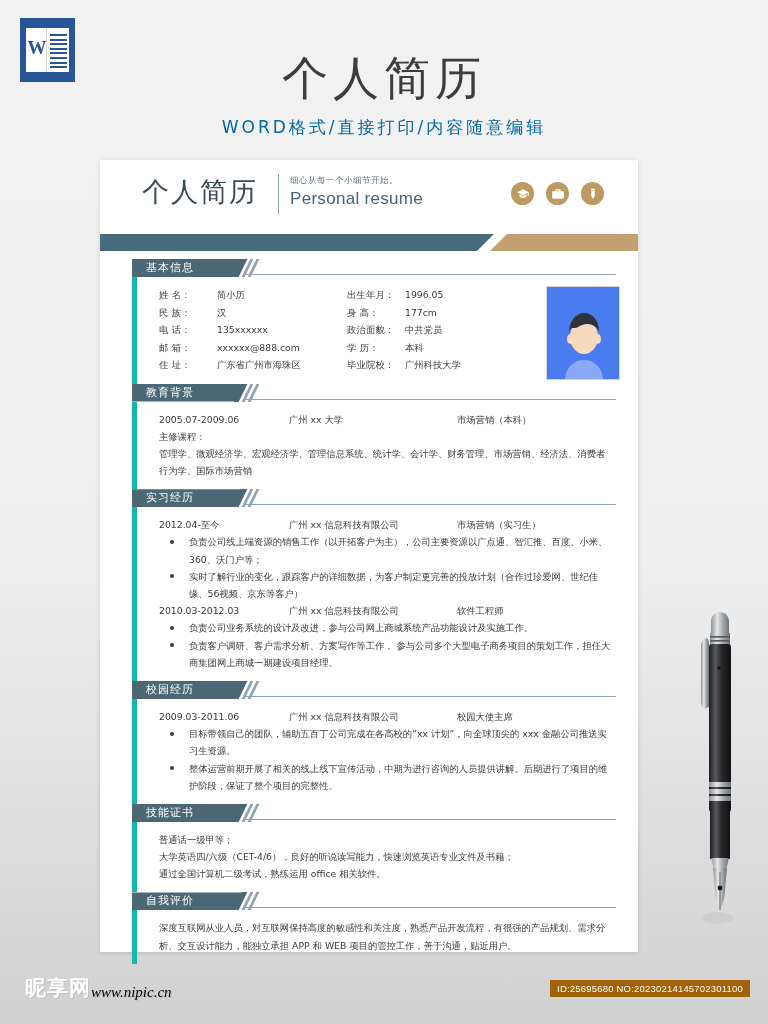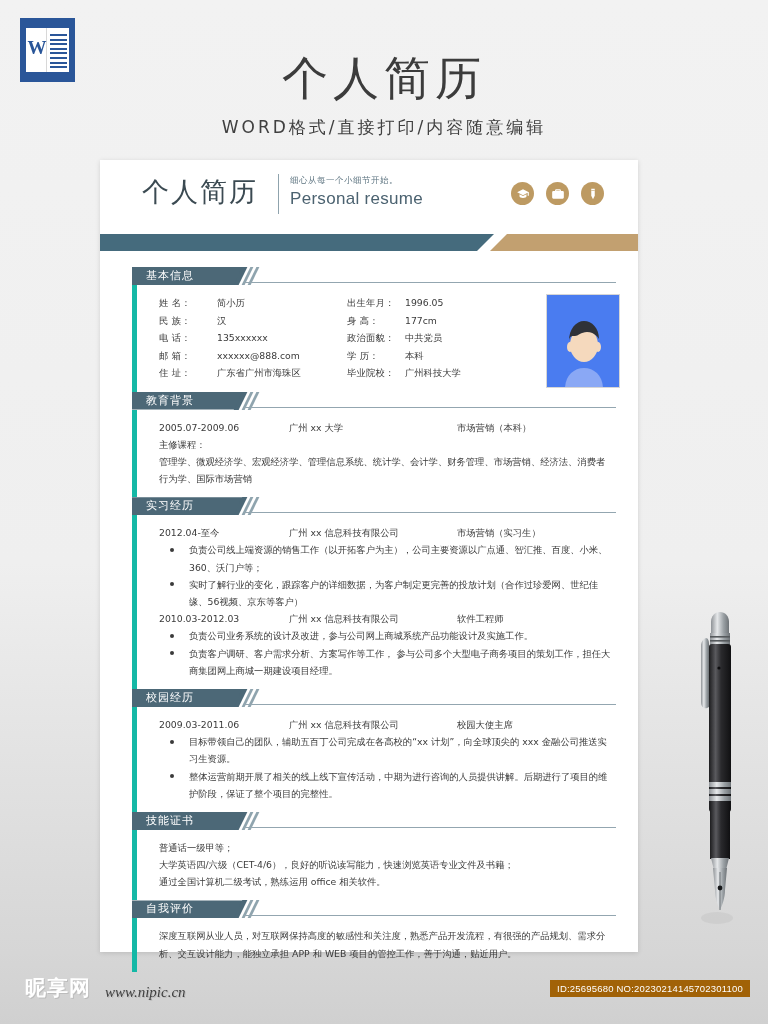--- a/index.html
+++ b/index.html
@@ -32,21 +32,21 @@
   .word-badge .lines{ position:absolute; left:24px; top:6px; width:17px; }
   .word-badge .lines i{ display:block; height:2px; background:#2a5699; margin-bottom:2.6px; }
 
   .promo-title{
     position:absolute; top:48px; left:0; width:768px; text-align:center;
     font-size:46px; letter-spacing:5px; color:#3c3c3c; font-weight:500;
     font-family:"DejaVu Sans","Liberation Sans",sans-serif;
   }
   .promo-sub{
     position:absolute; top:116px; left:0; width:768px; text-align:center;
-    font-size:17px; letter-spacing:3px; color:#404040;
+    font-size:17px; letter-spacing:3px; color:#0369a1;
     font-family:"DejaVu Sans","Liberation Sans",sans-serif;
   }
 
   
   .page-sheet{
     position:absolute; left:100px; top:160px; width:538px; height:792px;
     background:#fff; box-shadow:0 1px 5px rgba(0,0,0,.13);
   }
 
   
@@ -73,21 +73,21 @@
   .banner .teal{
     position:absolute; left:0; top:0; height:17px; width:394px; background:#456b7d;
     clip-path: polygon(0 0, 100% 0, calc(100% - 17px) 100%, 0 100%);
   }
   .banner .gold{
     position:absolute; left:390px; top:0; height:17px; width:148px; background:#c2a070;
     clip-path: polygon(17px 0, 100% 0, 100% 100%, 0 100%);
   }
 
   
-  .res-body{ position:relative; padding:16px 0 0 0; }
+  .res-body{ position:relative; padding:8px 0 0 0; }
 
   
   .sec{ position:relative; }
   .sec-tab{
     position:relative; height:18px; margin-left:32px; width:142px;
   }
   .sec-tab .bg{
     position:absolute; left:0; top:0; width:112px; height:18px; background:#4c6877;
     clip-path: polygon(0 0, 100% 0, calc(100% - 9px) 100%, 0 100%);
   }
@@ -137,28 +137,28 @@
   ul.bul li:before{
     content:""; position:absolute; left:11px; top:6.5px; width:4px; height:4px;
     border-radius:50%; background:#3a3a3a;
   }
 
   
   .pen{ position:absolute; right:22px; top:600px; width:60px; height:330px; }
 
   
   .wm{
-    position:absolute; left:25px; bottom:22px; display:flex; align-items:flex-end; gap:14px;
+    position:absolute; left:25px; bottom:22px; display:flex; align-items:flex-end; gap:0;
   }
   .wm-logo{
     font-size:21px; color:#ffffff; font-weight:bold; letter-spacing:1px;
     font-family:"DejaVu Sans","Liberation Sans",sans-serif;
     text-shadow:1px 1px 0 #bcbcbc;
   }
-  .wm-url{ font-size:15px; color:#404040; font-style:italic; text-shadow:1px 1px 0 #bcbcbc;
+  .wm-url{ font-size:15px; color:#000000; font-style:italic; text-shadow:1px 1px 0 #bcbcbc;
     font-family:"Liberation Serif",serif; padding-bottom:1px; }
   .idbar{
     position:absolute; right:18px; bottom:27px; background:#a16207; color:#fff;
     font-size:9.5px; padding:3px 7px; letter-spacing:.2px;
     font-family:"Liberation Sans",sans-serif;
   }
 </style>
 </head>
 <body>
 

